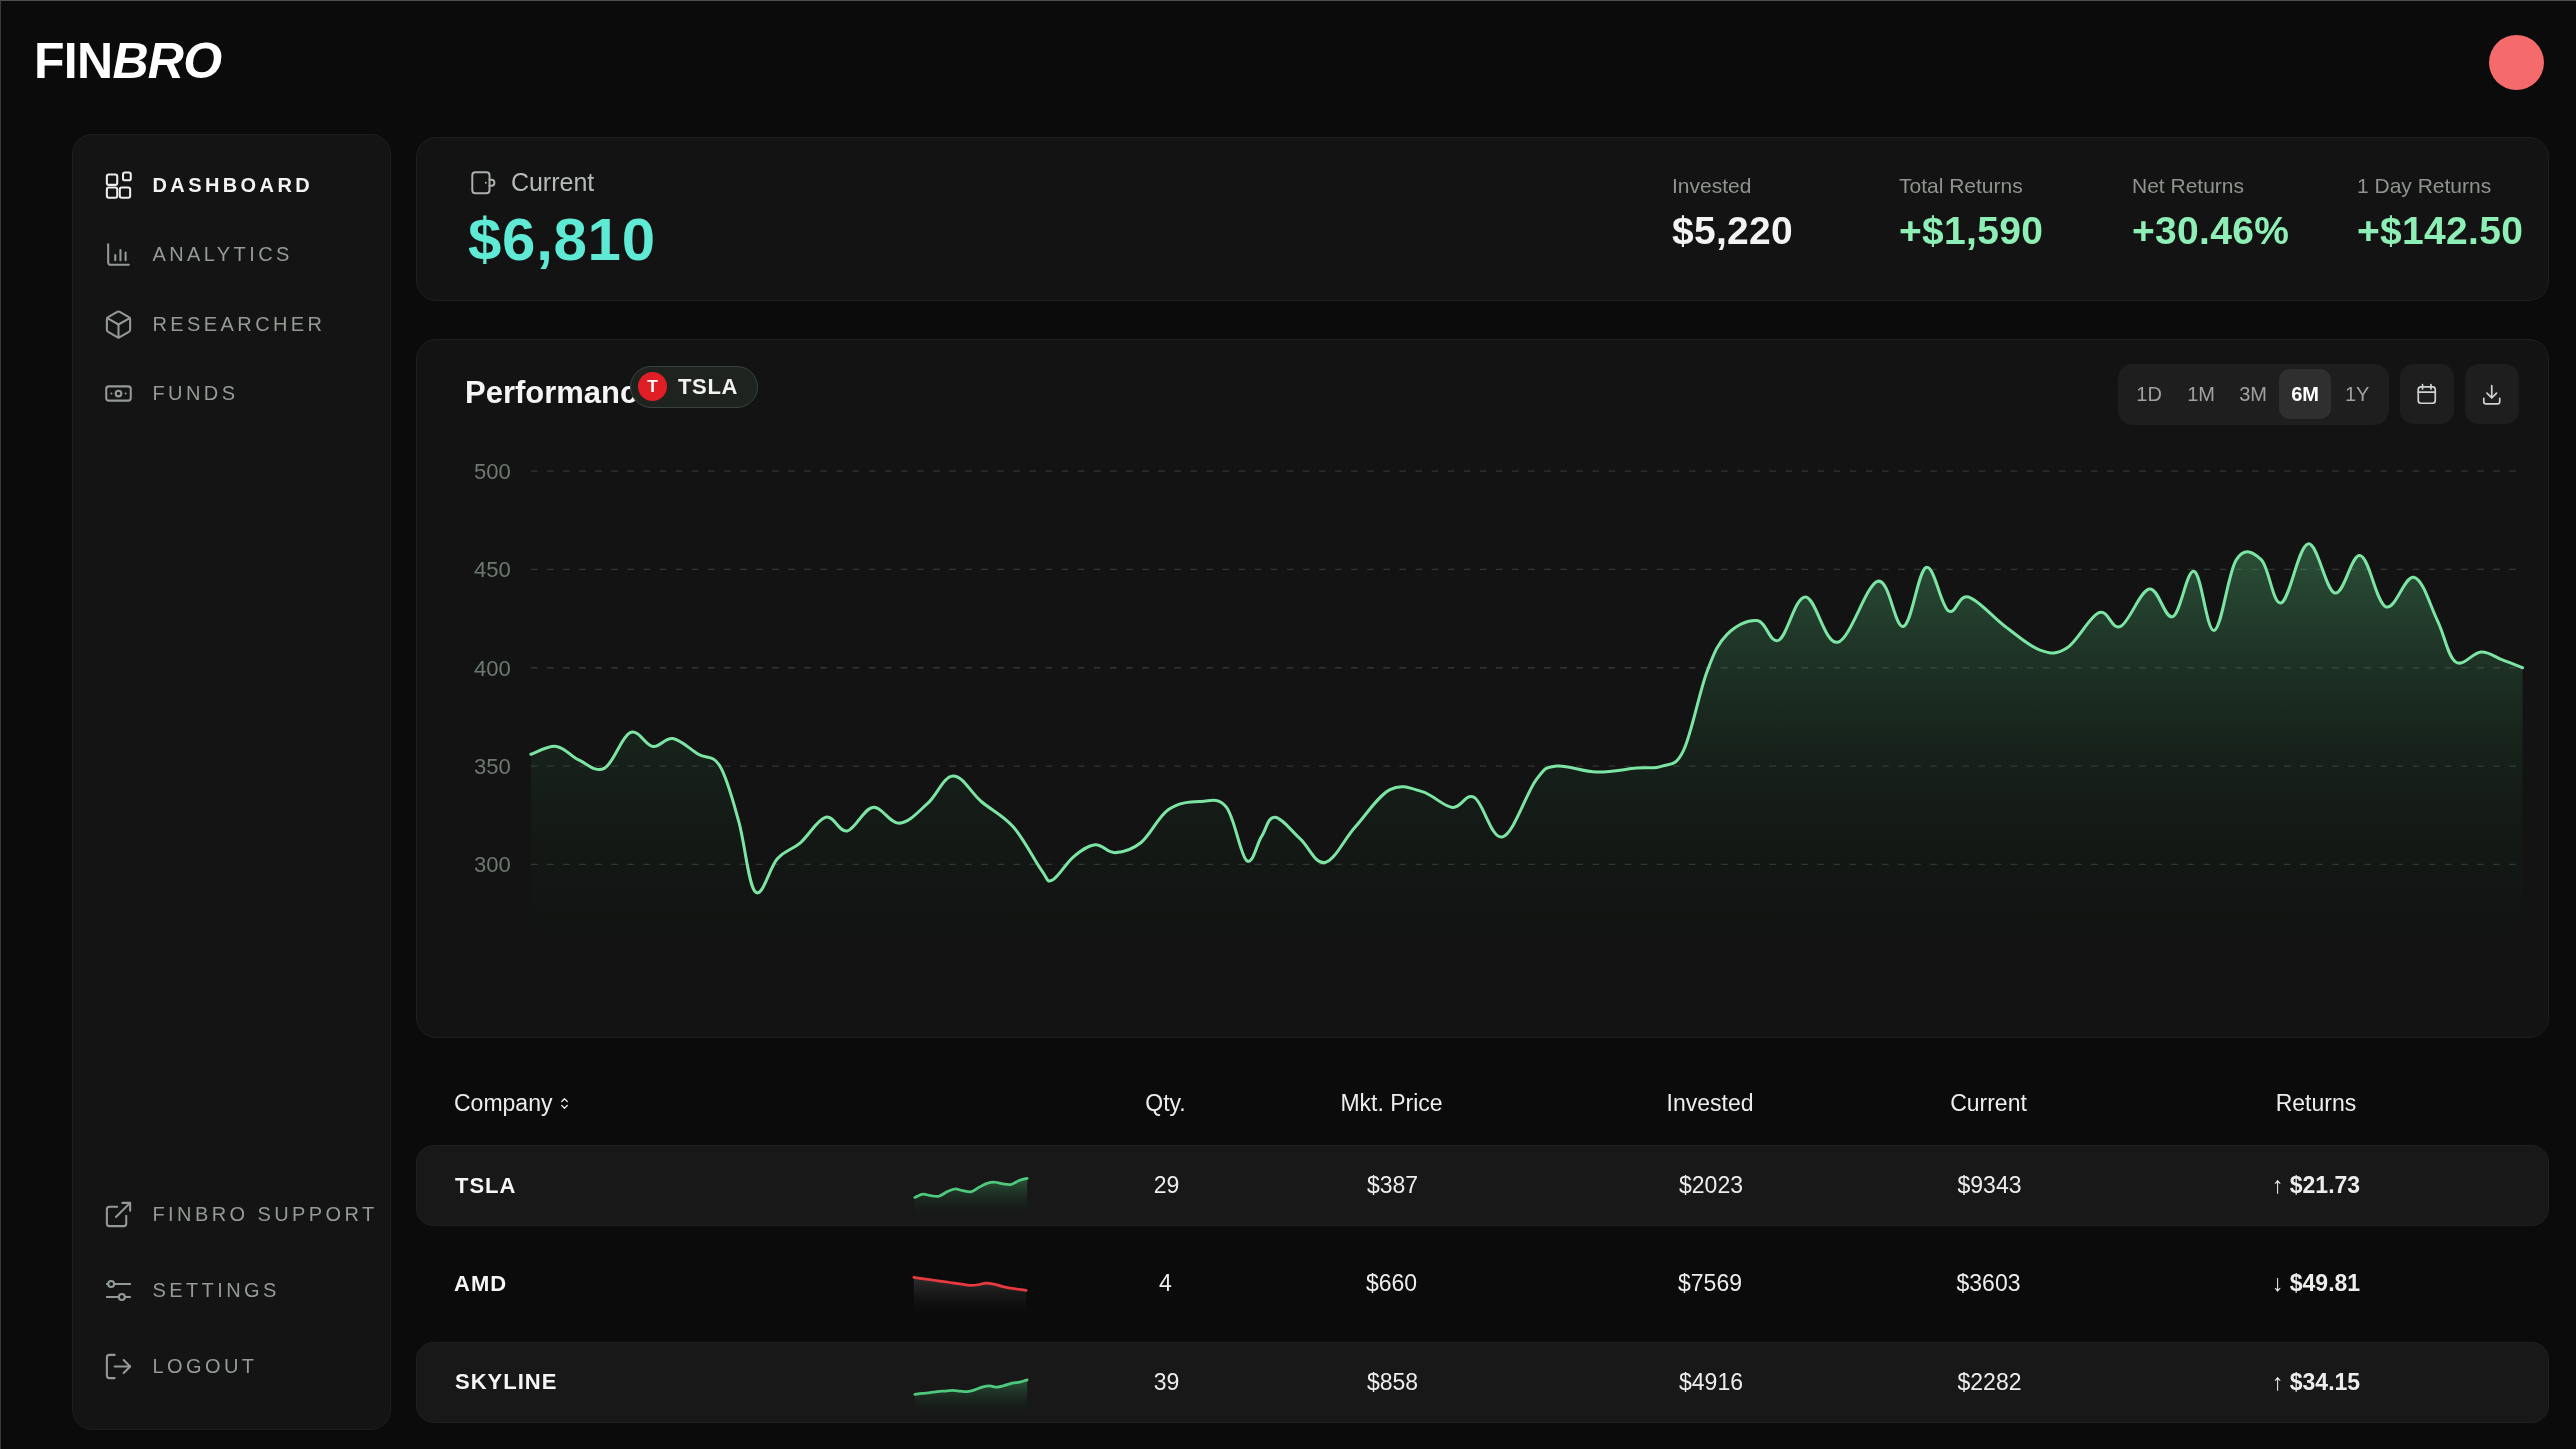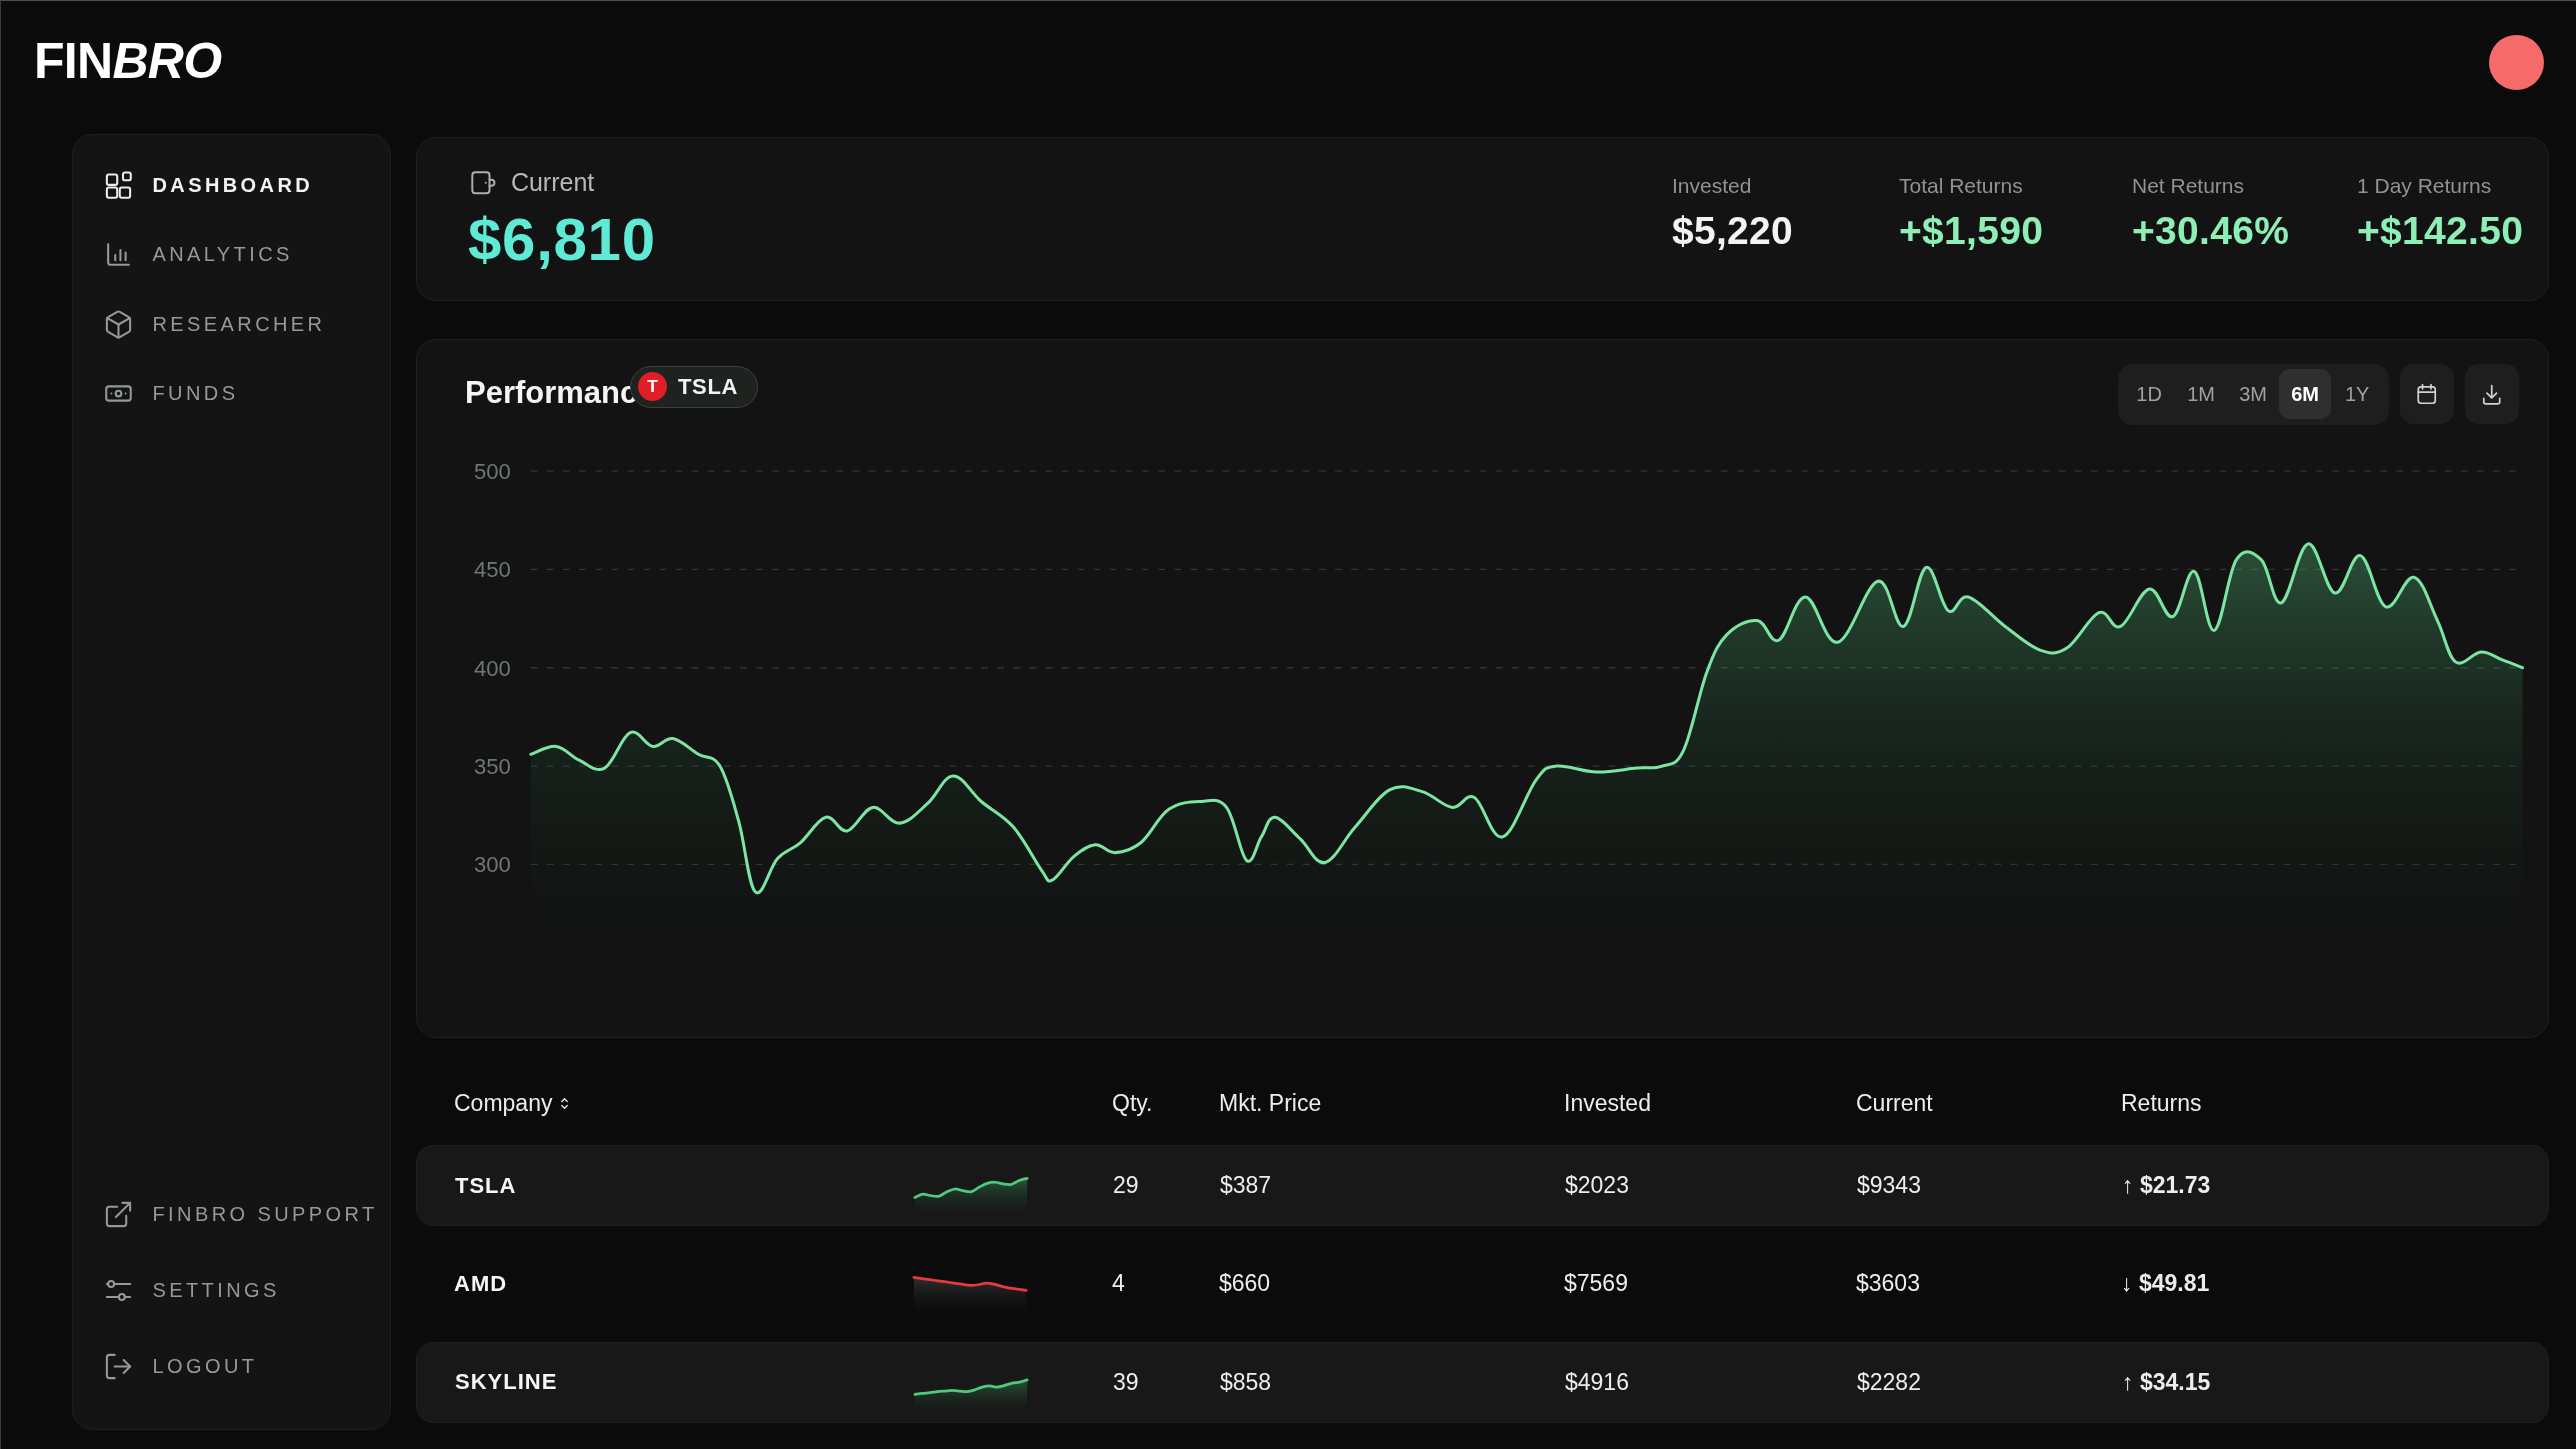--- a/index.html
+++ b/index.html
@@ -87,21 +87,21 @@
   
   .holdings { margin-top:47px; }
   .hrow {
     display:grid; grid-template-columns:376px 282px 107px 345px 292px 265px 1fr;
     align-items:center; padding:0 38px;
   }
   .h-head { height:36px; color:#8f948f; font-size:20px; margin-bottom:24px; }
   .h-head .cell { font-weight:400; }
   .data-row { height:81px; border-radius:17.4px; margin-bottom:17.4px; }
   .data-row.hl { background:#171817; border:0.7px solid #1f201f; }
-  .cell { text-align:left; font-size:23px; color:#eceeec; }
+  .cell { text-align:center; font-size:23px; color:#eceeec; }
   .cell.left { text-align:left; }
   .company-cell { font-size:22px; font-weight:700; letter-spacing:1px; color:#f5f6f5; }
   .spark-cell { display:flex; justify-content:flex-start; padding-left:81px; }
   .spark-cell svg { width:118px; height:63px; }
   .returns-cell { font-weight:600; }
   .sort-wrap { display:inline-flex; align-items:center; gap:3px; }
   .sort-ic { width:19px; height:19px; }
 </style>
 </head>
 <body>

